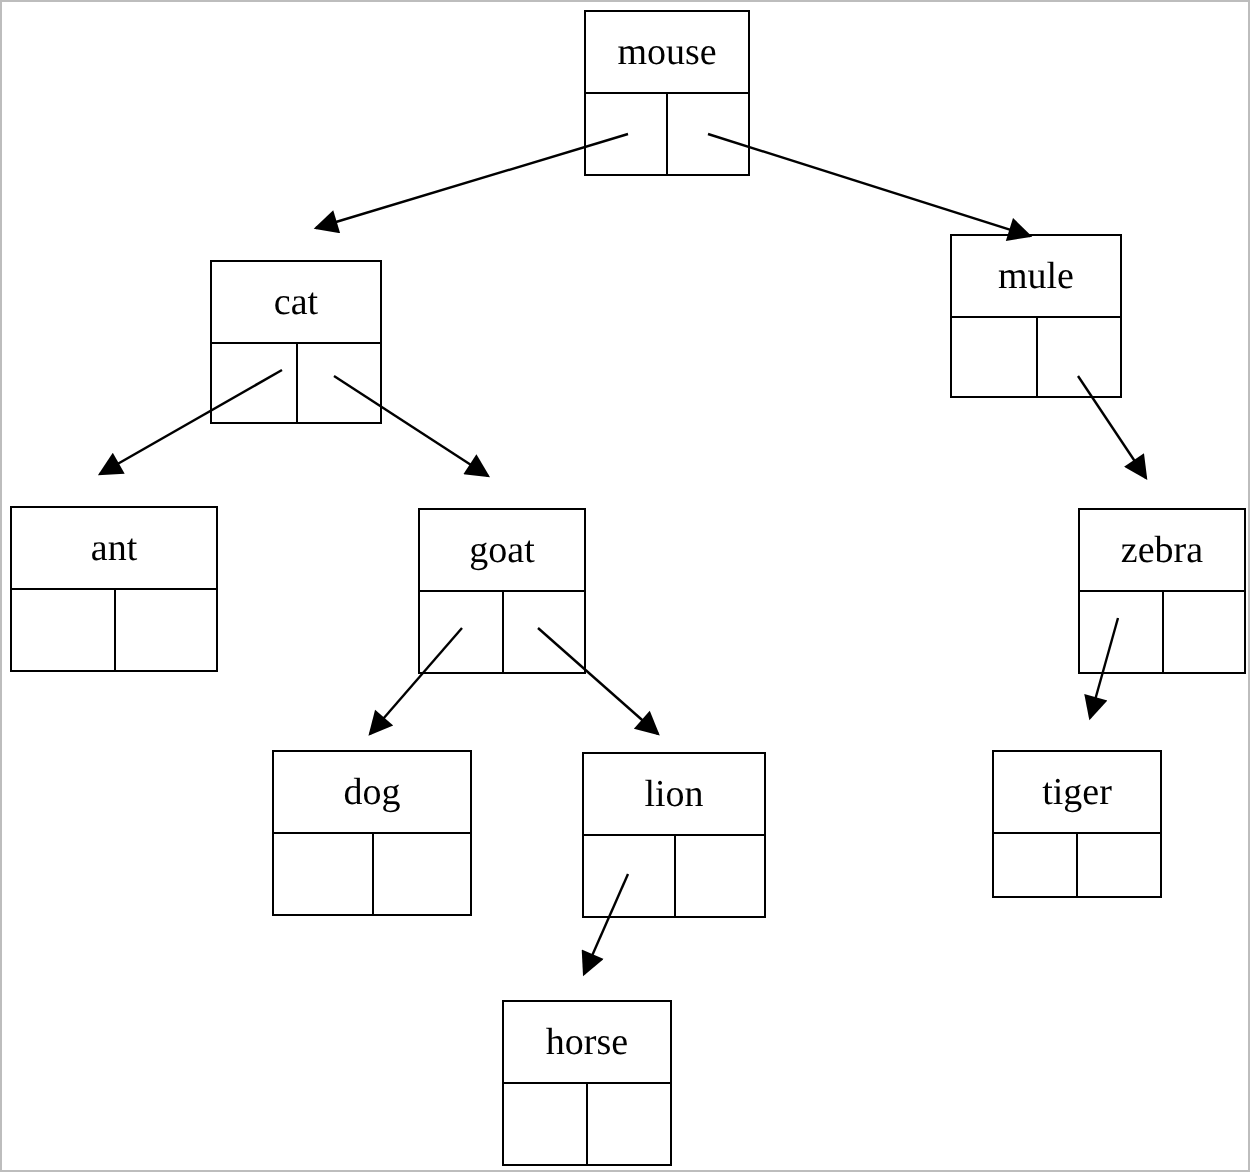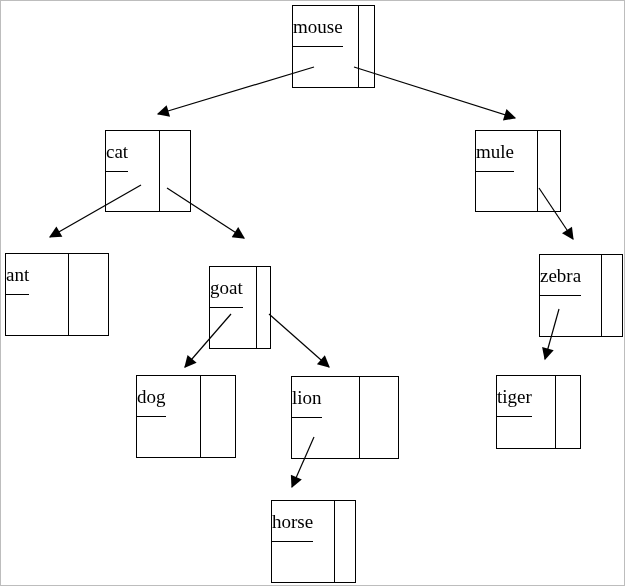--- a/index.html
+++ b/index.html
@@ -16,20 +16,21 @@
     border: 1px solid #bdbdbd;
     background: #ffffff;
     overflow: hidden;
   }
   .node {
     position: absolute;
     box-sizing: border-box;
     border: 1px solid #000000;
     background: #ffffff;
     display: flex;
+    flex-direction: column;
     z-index: 1;
   }
   .node-label {
     box-sizing: border-box;
     height: 41px;
     border-bottom: 1px solid #000000;
     display: flex;
     align-items: center;
     justify-content: center;
     font-size: 19px;
@@ -69,70 +70,70 @@
           <div class="cell right"></div>
         </div>
       </div>
       <div class="node" style="left: 104px; top: 129px; width: 86px; height: 82px;">
         <div class="node-label">cat</div>
         <div class="node-cells">
           <div class="cell left"></div>
           <div class="cell right"></div>
         </div>
       </div>
-      <div class="node" style="left: 474px; top: 129px; width: 86px; height: 82px;">
+      <div class="node" style="left: 474px; top: 116px; width: 86px; height: 82px;">
         <div class="node-label">mule</div>
         <div class="node-cells">
           <div class="cell left"></div>
           <div class="cell right"></div>
         </div>
       </div>
       <div class="node" style="left: 4px; top: 252px; width: 104px; height: 83px;">
         <div class="node-label">ant</div>
         <div class="node-cells">
           <div class="cell left"></div>
           <div class="cell right"></div>
         </div>
       </div>
-      <div class="node" style="left: 208px; top: 265px; width: 62px; height: 83px;">
+      <div class="node" style="left: 208px; top: 253px; width: 84px; height: 83px;">
         <div class="node-label">goat</div>
         <div class="node-cells">
           <div class="cell left"></div>
           <div class="cell right"></div>
         </div>
       </div>
       <div class="node" style="left: 538px; top: 253px; width: 84px; height: 83px;">
         <div class="node-label">zebra</div>
         <div class="node-cells">
           <div class="cell left"></div>
           <div class="cell right"></div>
         </div>
       </div>
       <div class="node" style="left: 135px; top: 374px; width: 100px; height: 83px;">
         <div class="node-label">dog</div>
         <div class="node-cells">
           <div class="cell left"></div>
           <div class="cell right"></div>
         </div>
       </div>
-      <div class="node" style="left: 290px; top: 375px; width: 108px; height: 83px;">
+      <div class="node" style="left: 290px; top: 375px; width: 92px; height: 83px;">
         <div class="node-label">lion</div>
         <div class="node-cells">
           <div class="cell left"></div>
           <div class="cell right"></div>
         </div>
       </div>
       <div class="node" style="left: 495px; top: 374px; width: 85px; height: 74px;">
         <div class="node-label">tiger</div>
         <div class="node-cells">
           <div class="cell left"></div>
           <div class="cell right"></div>
         </div>
       </div>
-      <div class="node" style="left: 250px; top: 499px; width: 85px; height: 83px; margin-left: 20px;">
+      <div class="node" style="left: 250px; top: 499px; width: 85px; height: 83px;">
         <div class="node-label">horse</div>
         <div class="node-cells">
           <div class="cell left"></div>
           <div class="cell right"></div>
         </div>
       </div>
     </div>
   <svg id="edges" class="edges-layer" width="625" height="586" viewBox="0 0 625 586" xmlns="http://www.w3.org/2000/svg">
     <defs>
       <marker id="arrowhead" viewBox="0 0 10 10" refX="9" refY="5" markerWidth="14" markerHeight="10" orient="auto-start-reverse">

